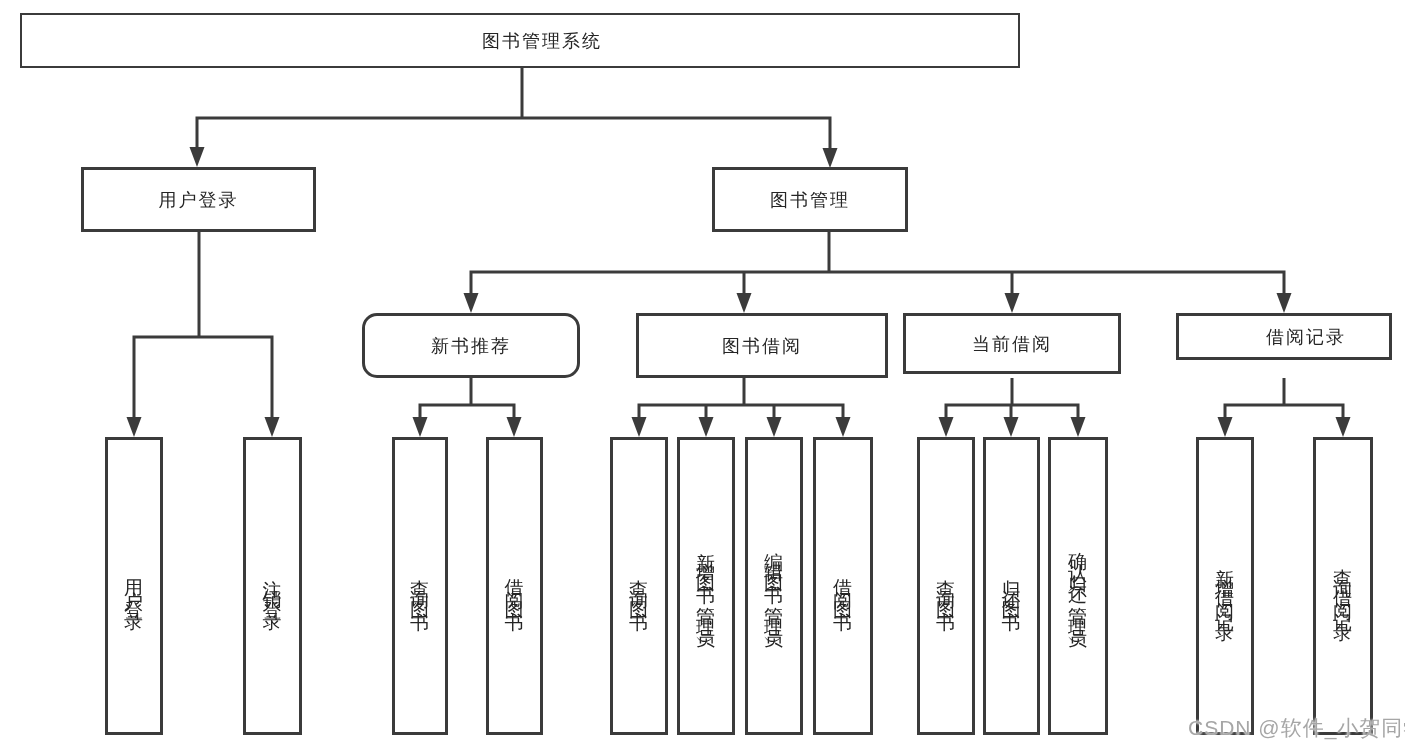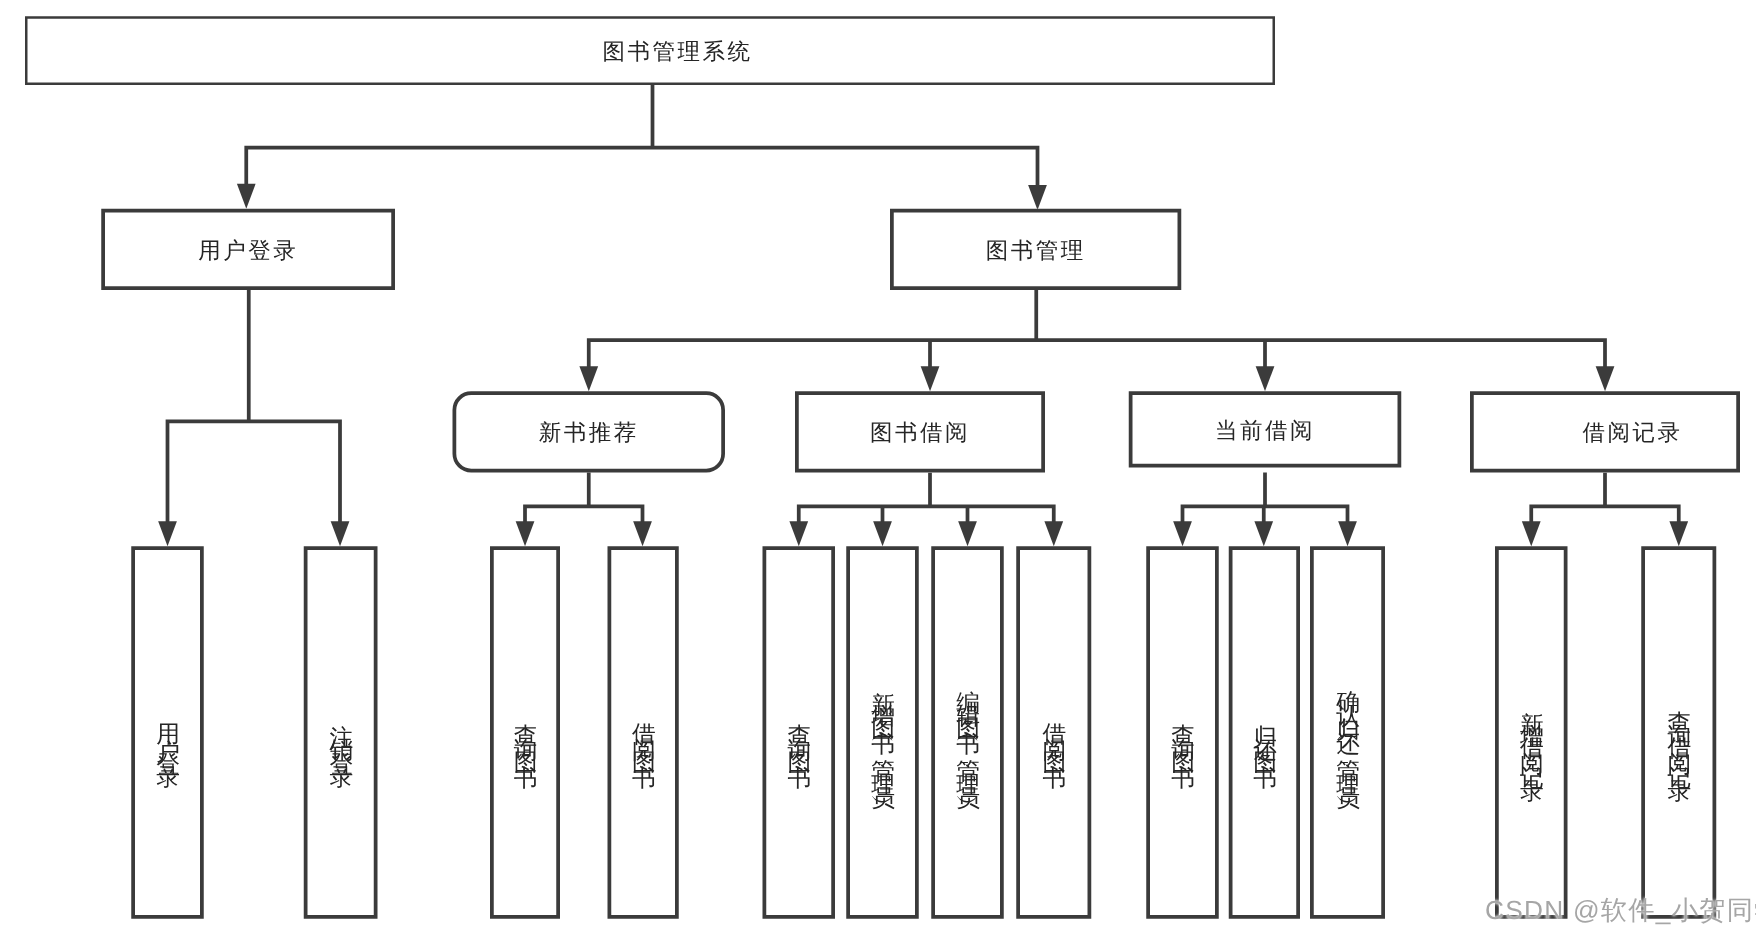--- a/index.html
+++ b/index.html
@@ -100,26 +100,26 @@
 
     <path d="M1284,378 L1284,405"></path>
     <path d="M1225,420 L1225,405 L1343,405 L1343,420"></path>
     <polygon fill="#3b3b3b" stroke="none" points="1217.5,417 1232.5,417 1225,437"></polygon>
     <polygon fill="#3b3b3b" stroke="none" points="1335.5,417 1350.5,417 1343,437"></polygon>
   </svg>
 
   <div class="box root" style="left:20px; top:13px; width:1000px; height:55px;">图书管理系统</div>
 
   <div class="box" style="left:81px; top:167px; width:235px; height:65px;">用户登录</div>
-  <div class="box" style="left:712px; top:167px; width:233px; height:65px;">图书管理</div>
+  <div class="box" style="left:712px; top:167px; width:196px; height:65px;">图书管理</div>
 
   <div class="box" style="left:362px; top:313px; width:218px; height:65px;border-radius:15px;">新书推荐</div>
-  <div class="box" style="left:636px; top:313px; width:200px; height:65px;">图书借阅</div>
+  <div class="box" style="left:636px; top:313px; width:252px; height:65px;">图书借阅</div>
   <div class="box" style="left:903px; top:313px; width:218px; height:61px;">当前借阅</div>
-  <div class="box" style="left:1176px; top:313px; width:216px; height:65px;padding-left:44px;">借阅记录</div>
+  <div class="box" style="left:1176px; top:313px; width:216px; height:47px;padding-left:44px;">借阅记录</div>
 
   <div class="box vbox" style="left:105px; top:437px; width:58px; height:298px;">
     <span>用户登录</span>
   </div>
   <div class="box vbox" style="left:243px; top:437px; width:59px; height:298px;">
     <span>注销登录</span>
   </div>
 
   <div class="box vbox" style="left:392px; top:437px; width:56px; height:298px;">
     <span>查询图书</span>

